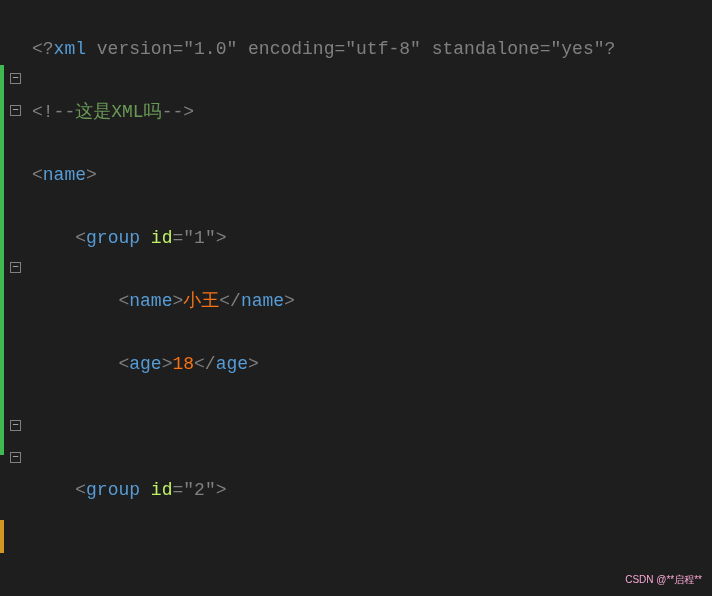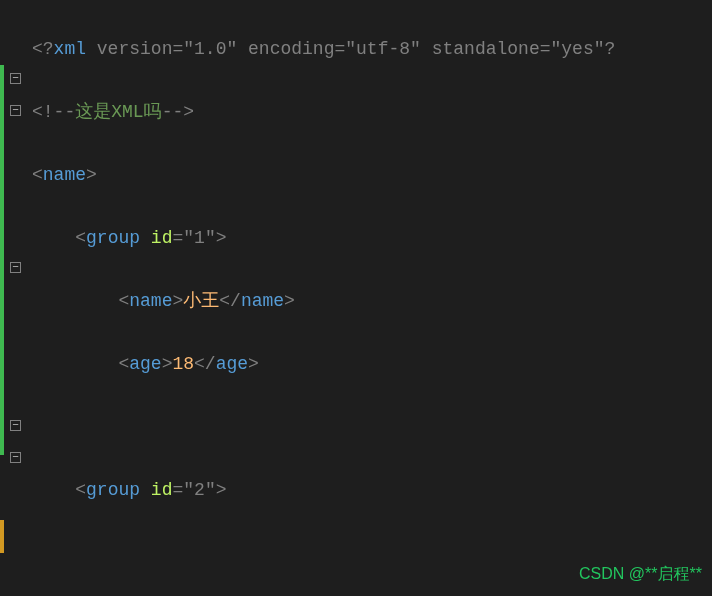--- a/index.html
+++ b/index.html
@@ -61,28 +61,28 @@
     overflow: hidden;
   }
   .line {
     height: 31.5px;
     padding-left: 4px;
   }
   .bracket { color: #808080; }
   .tag { color: #569cd6; }
   .attr { color: #bef264; }
   .str { color: #808080; }
-  .text { color: #fdba74; font-family: Liberation Mono, monospace; }
+  .text { color: #f97316; font-family: Liberation Mono, monospace; }
   .comment { color: #6a9955; }
   .watermark {
     position: absolute;
     bottom: 8px;
     right: 10px;
-    color: #22c55e;
-    font-size: 16px;
+    color: #f9a8d4;
+    font-size: 10px;
     font-family: sans-serif;
   }
 </style>
 </head>
 <body>
 
 <div class="editor">
   <div class="gutter">
     <div class="change-bar"></div>
     <div class="change-bar2"></div>

